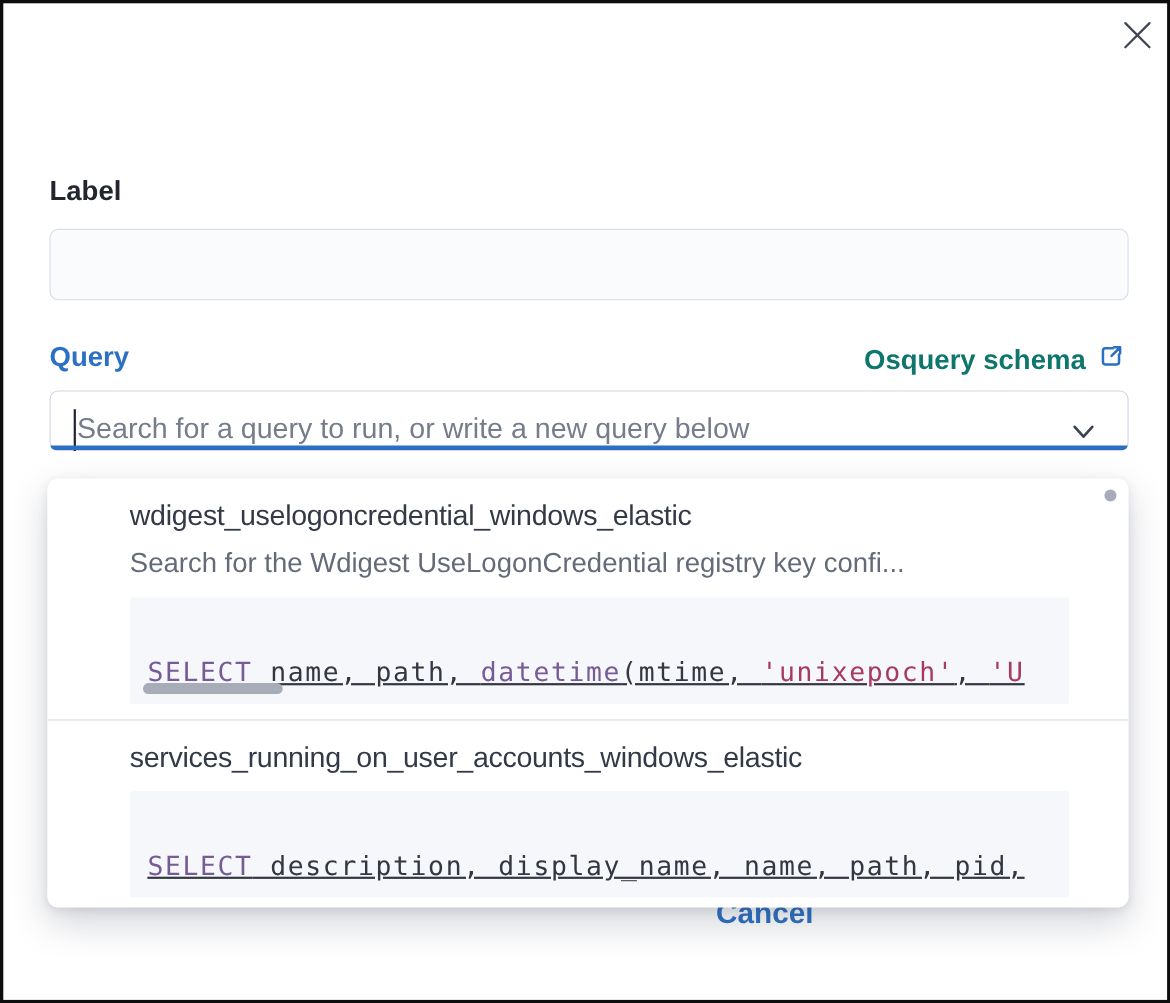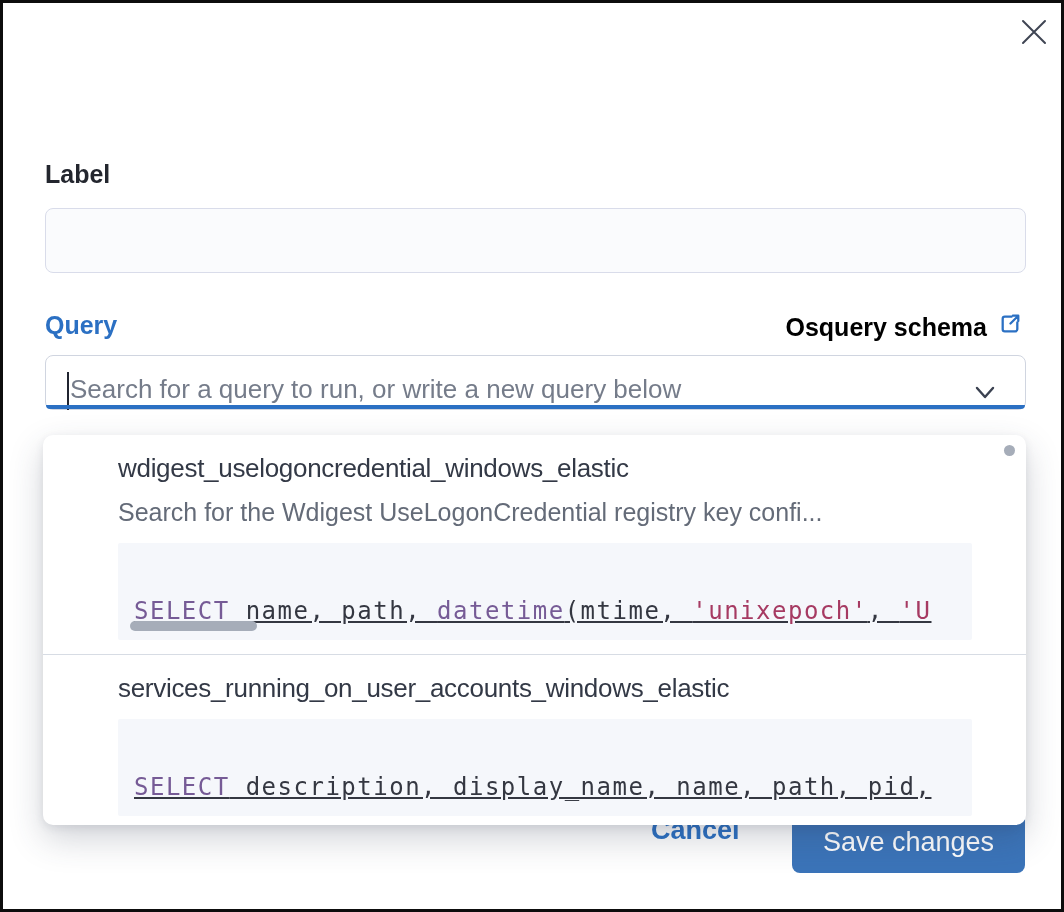--- a/index.html
+++ b/index.html
@@ -33,21 +33,21 @@
   }
 
   
   .query-row-label {
     position:absolute; left:42px; top:308px;
     font-size:25px; font-weight:700; color:#2b70c3;
   }
   .schema-link {
     position:absolute; right:38px; top:308px;
     display:flex; align-items:center; gap:10px;
-    font-size:25px; font-weight:700; color:#000000;
+    font-size:25px; font-weight:700; color:#0f766e;
     text-decoration:none; cursor:pointer;
   }
 
   
   .combobox {
     position:absolute; left:42px; top:352px; width:981px; height:55px;
     background:#ffffff; border:1px solid #d0d5e0; border-radius:8px;
   }
   .combobox .focus-underline {
     position:absolute; left:0; right:0; bottom:0; height:4px;
@@ -167,15 +167,14 @@
 
     <div class="option">
       <div class="option-title">services_running_on_user_accounts_windows_elastic</div>
       <div class="code-block">
         <div class="code-line"><span class="tok-keyword">SELECT</span><span class="tok-plain"> description, display_name, name, path, pid,</span></div>
       </div>
     </div>
   </div>
 
   <button class="cancel-btn">Cancel</button>
-  <button class="save-btn">Save changes</button>
 
 </div>
 
 </body></html>

